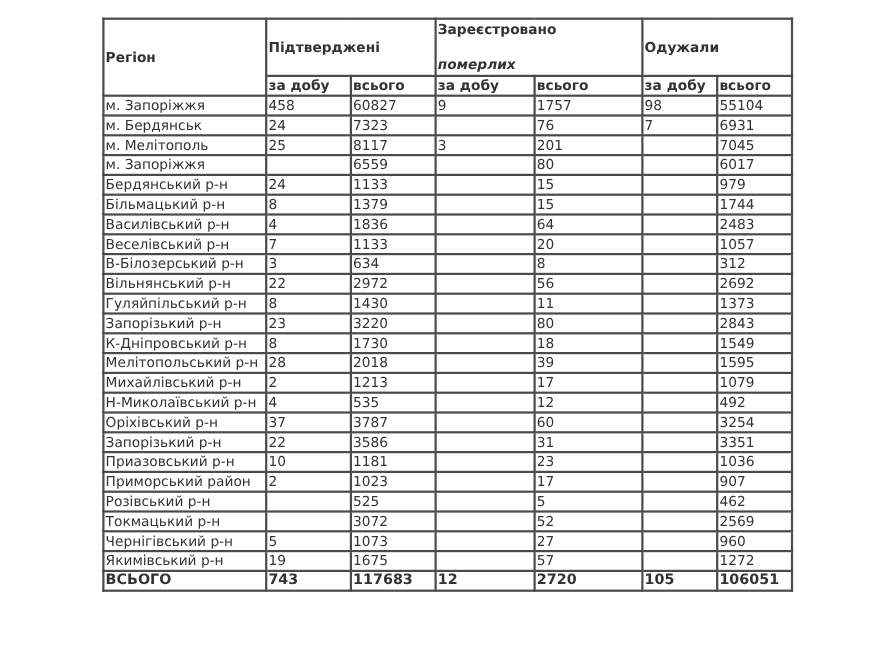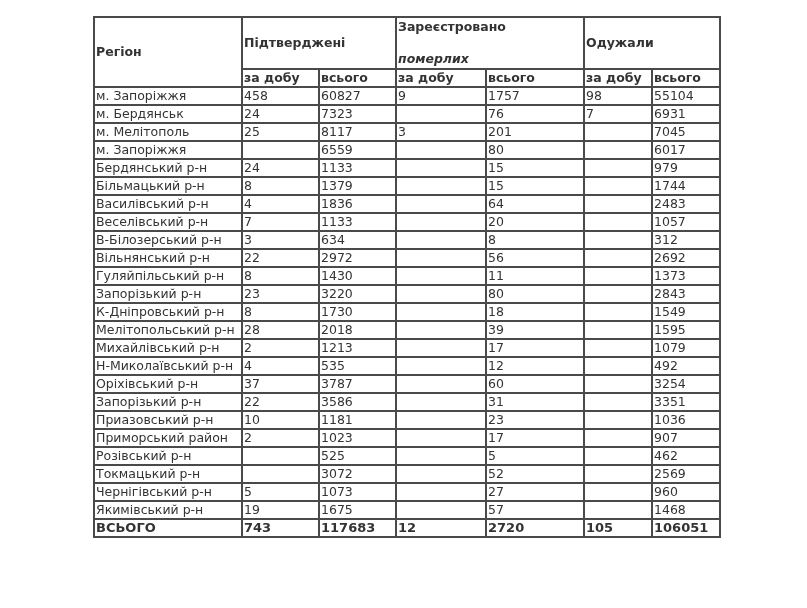--- a/index.html
+++ b/index.html
@@ -296,21 +296,21 @@
         <td></td>
         <td>960</td>
       </tr>
       <tr>
         <td>Якимівський р-н</td>
         <td>19</td>
         <td>1675</td>
         <td></td>
         <td>57</td>
         <td></td>
-        <td>1468</td>
+        <td>1272</td>
       </tr>
       <tr class="total-row">
         <td>ВСЬОГО</td>
         <td>743</td>
         <td>117683</td>
         <td>12</td>
         <td>2720</td>
         <td>105</td>
         <td>106051</td>
       </tr>

